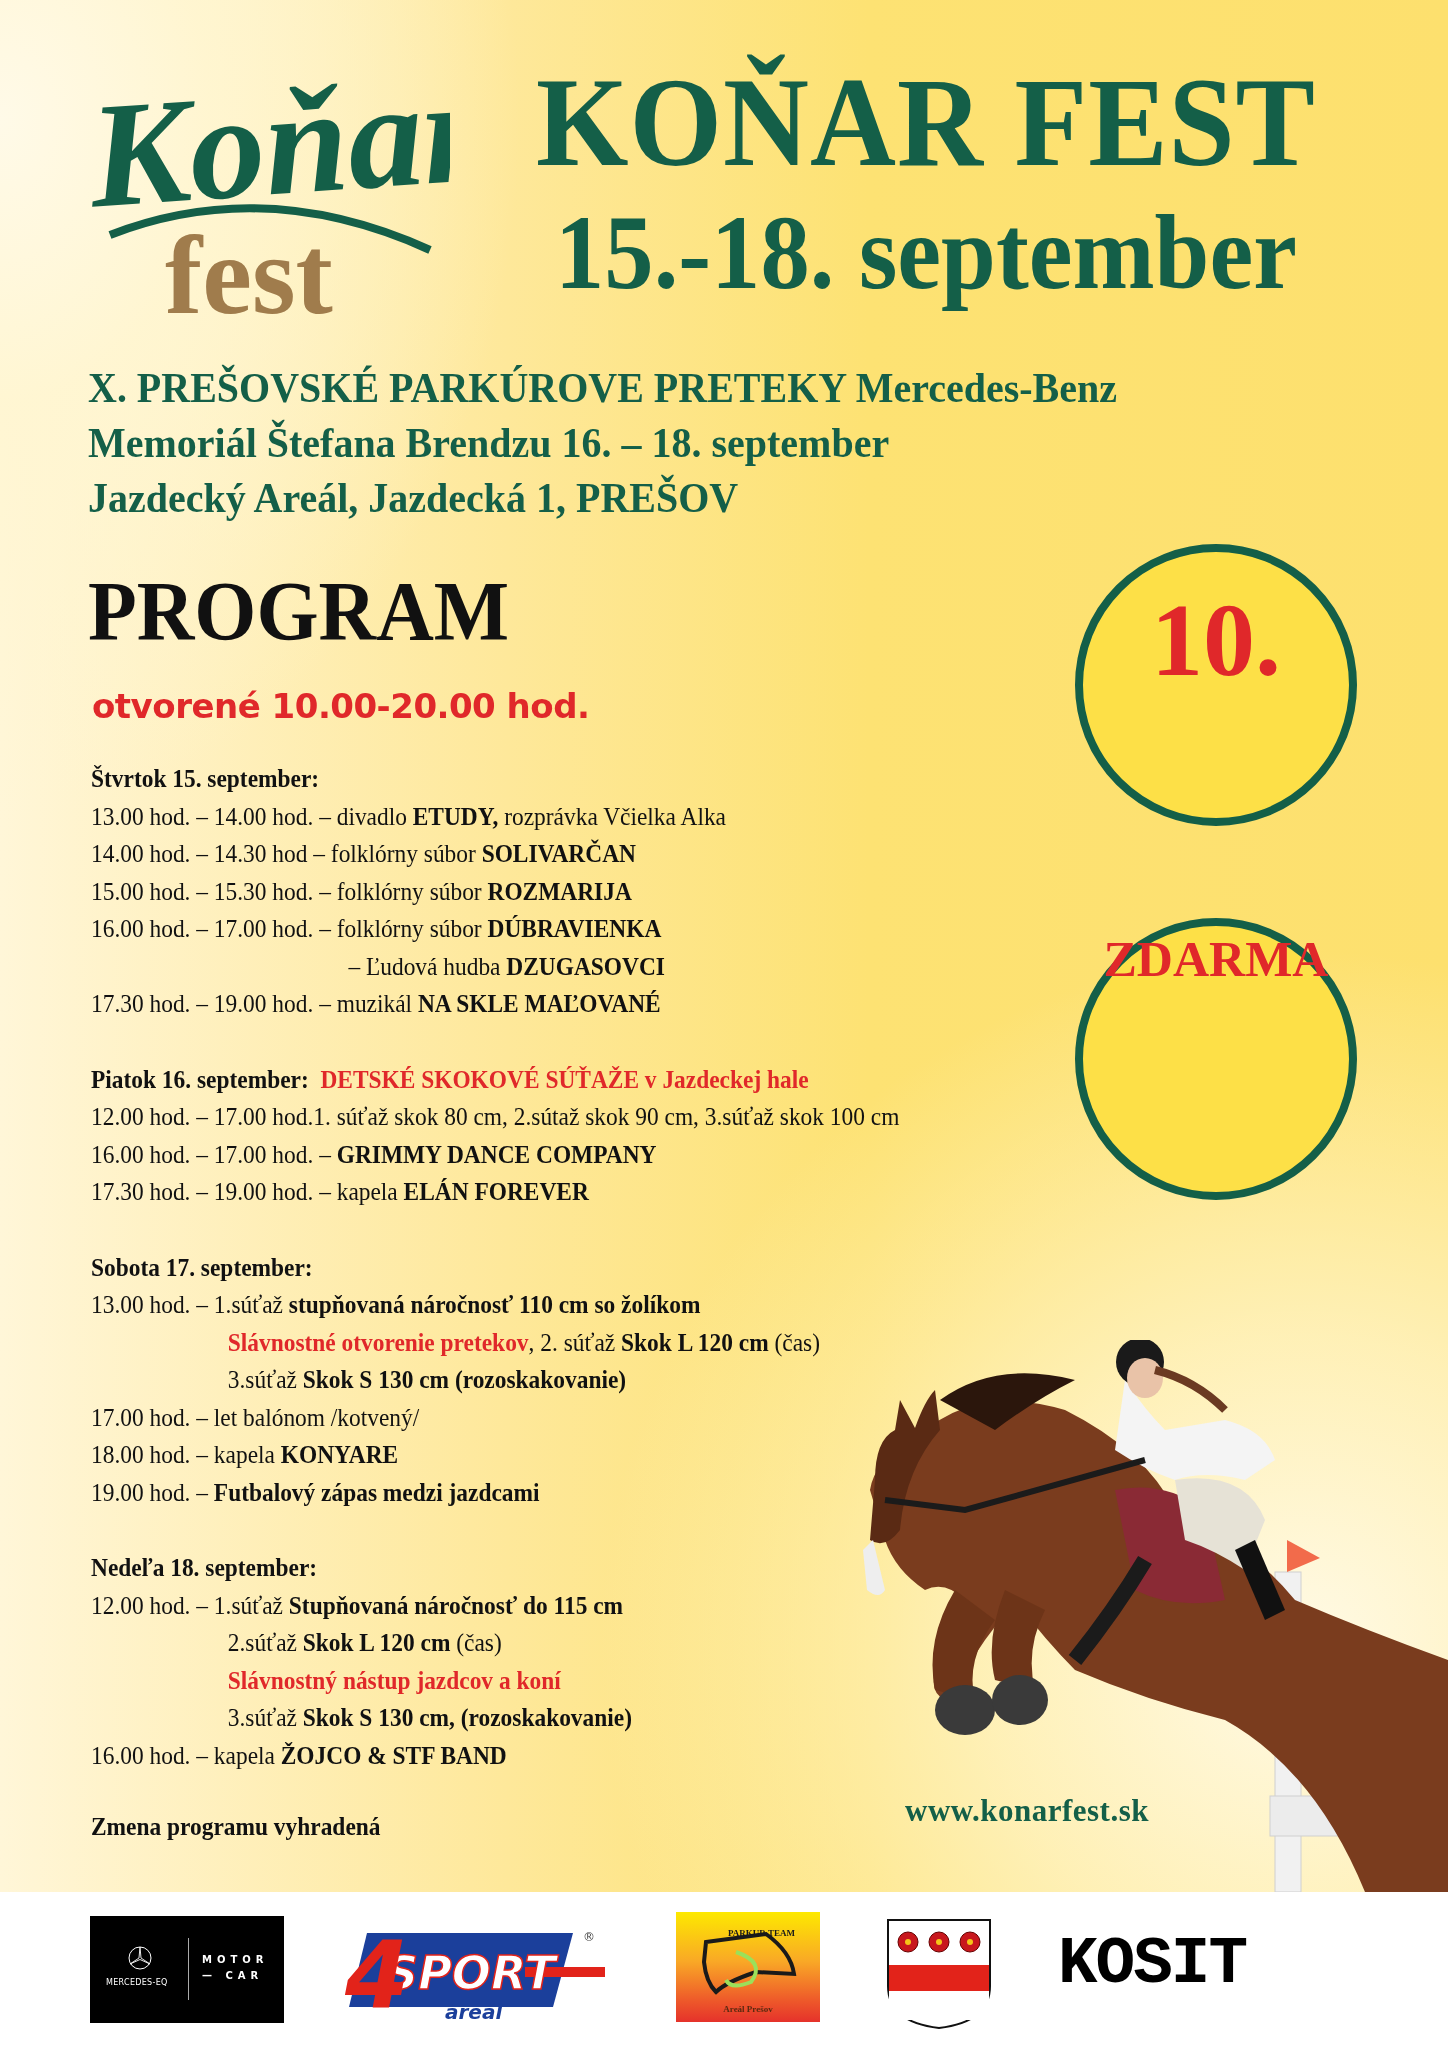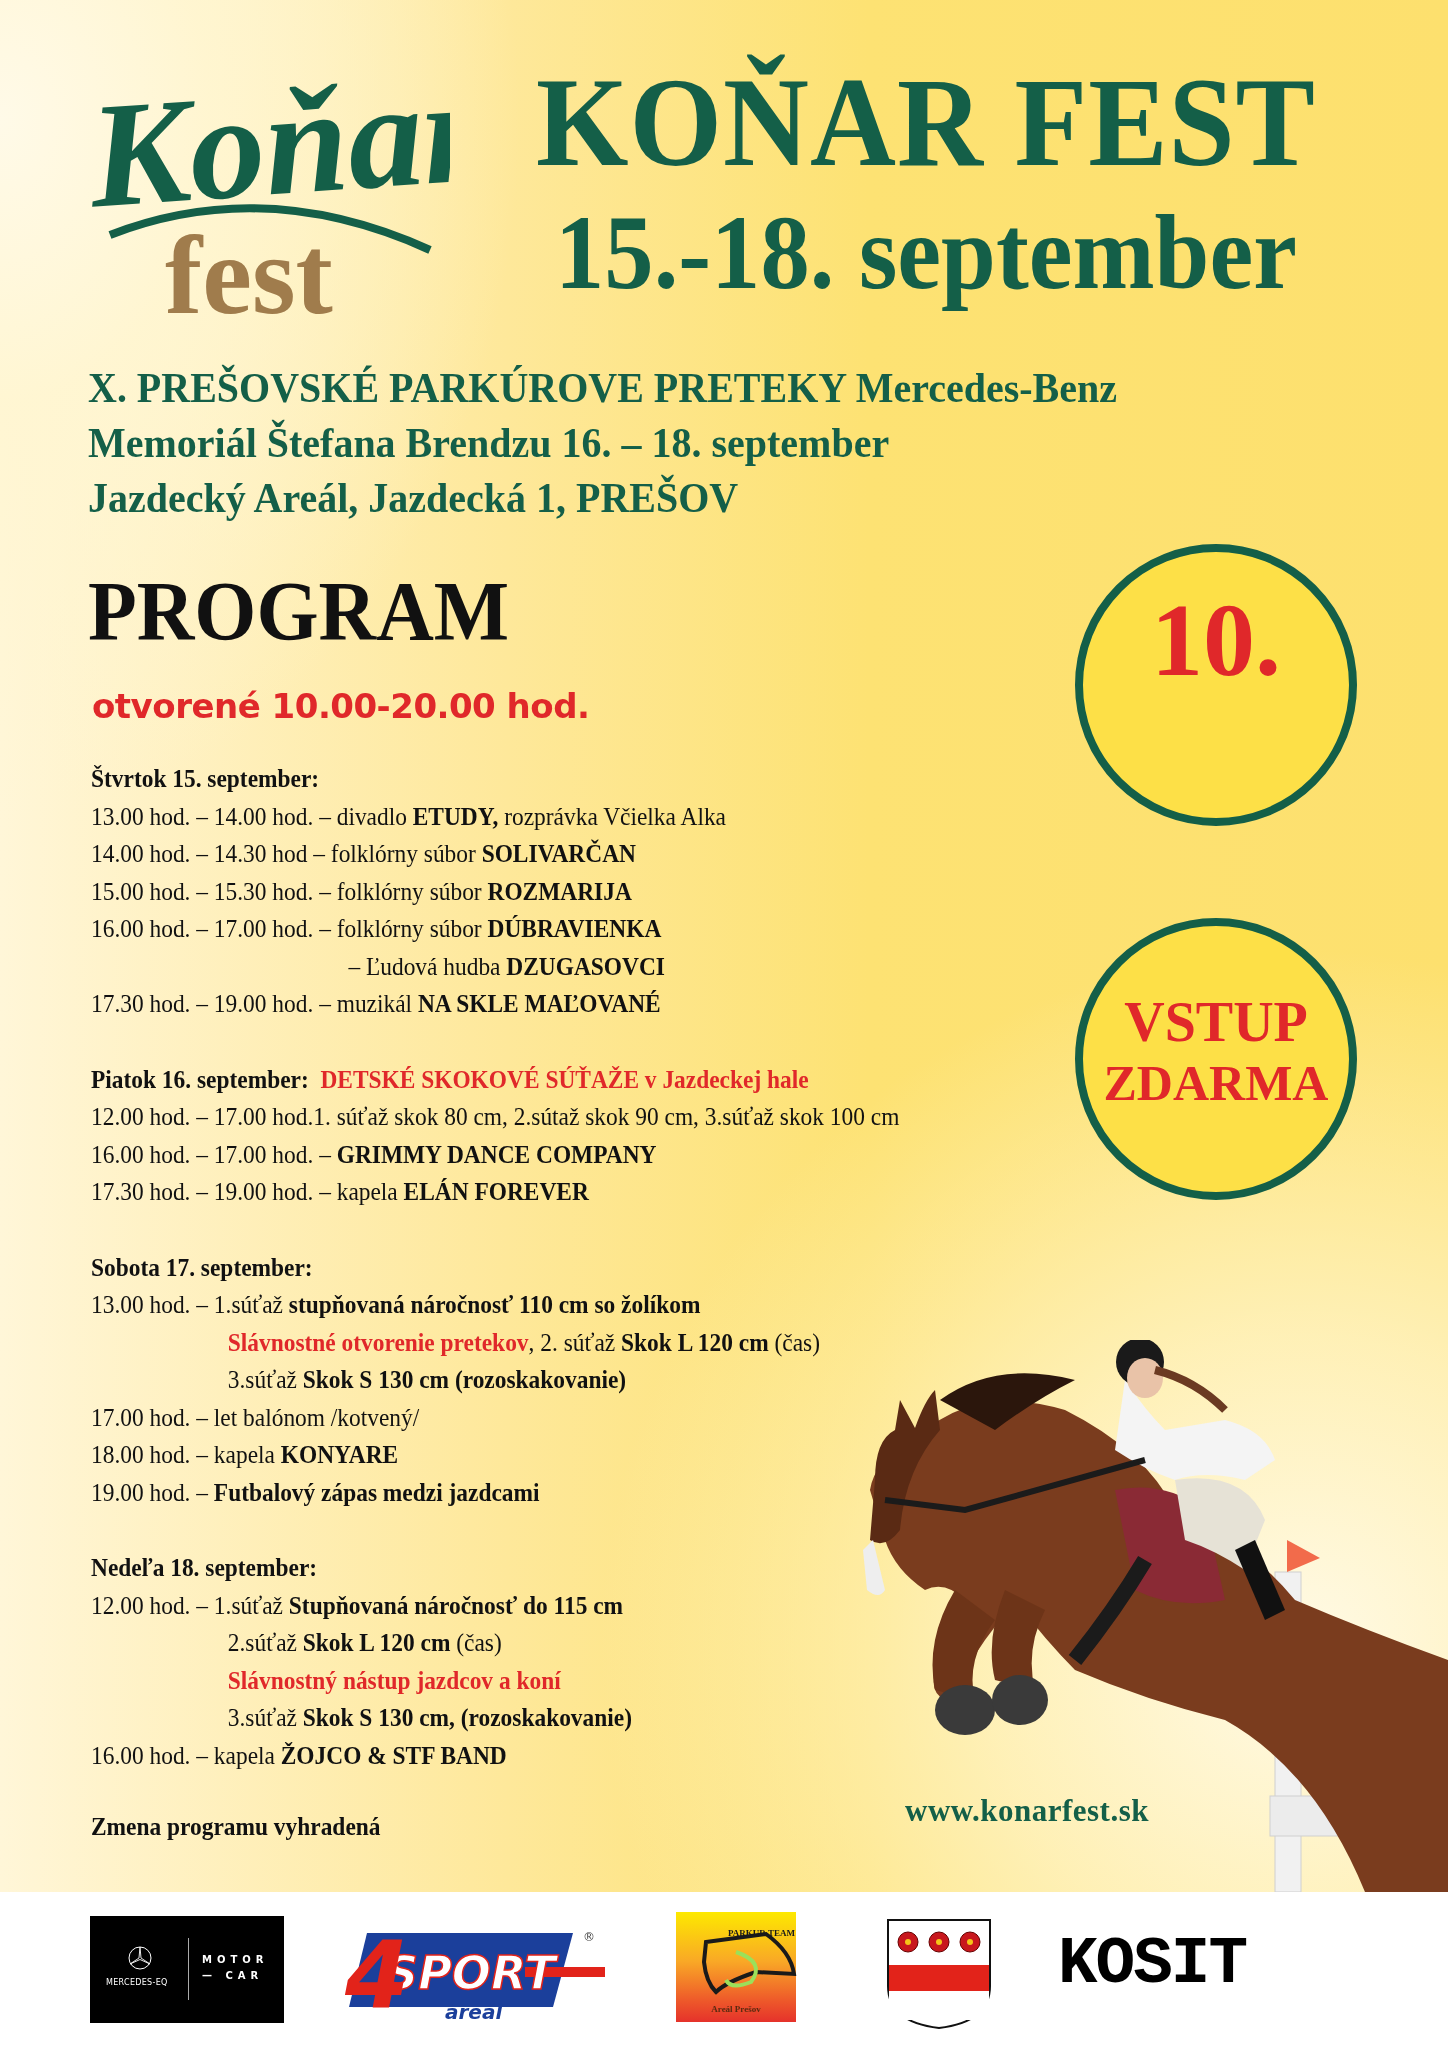--- a/index.html
+++ b/index.html
@@ -76,21 +76,21 @@
   .footer {
     position:absolute; left:0; top:1892px; width:1448px; height:156px; background:#fff;
   }
   .sponsor { position:absolute; }
   .sp-merc { left:90px; top:1916px; width:194px; height:107px; background:#000; color:#fff; }
   .sp-merc .star { position:absolute; left:38px; top:30px; width:24px; height:24px; }
   .sp-merc .eq { position:absolute; left:16px; top:62px; font-family:"DejaVu Sans",sans-serif; font-size:8px; letter-spacing:0.3px; }
   .sp-merc .div { position:absolute; left:98px; top:22px; width:1px; height:62px; background:#aaa; }
   .sp-merc .mc { position:absolute; left:112px; top:36px; font-family:"DejaVu Sans",sans-serif; font-size:10px; letter-spacing:5px; line-height:16px; font-weight:bold; }
   .sp-4sport { left:345px; top:1915px; width:260px; height:110px; }
-  .sp-team { left:676px; top:1912px; width:120px; height:110px;
+  .sp-team { left:676px; top:1912px; width:144px; height:110px;
     background:linear-gradient(180deg,#fde900 0%,#f9a826 45%,#ee5a2a 80%,#e5322b 100%); }
   .sp-team .cap { position:absolute; bottom:8px; width:100%; text-align:center; font-size:9px; color:#5a2a10; font-weight:bold; }
   .sp-crest { left:886px; top:1918px; width:106px; height:112px; }
   .sp-kosit { left:1058px; top:1936px; width:310px; height:80px; }
   .kosit-text { position:absolute; left:0; top:-4px; font-family:Liberation Mono, monospace; font-weight:bold; font-size:66px; letter-spacing:-2px; color:#000; line-height:1; }
 </style>
 </head>
 <body>
 
 <div class="poster"></div>
@@ -155,21 +155,20 @@
     <div class="row"><span>16.00 hod. – kapela </span><b>ŽOJCO &amp; STF BAND</b></div>
   </div>
 
   <div class="note">Zmena programu vyhradená</div>
 </div>
 
 <div class="badge badge-year">
   <div class="num">10.</div>
 </div>
 <div class="badge badge-free">
-  <div class="l1">VSTUP</div>
   <div class="l2">ZDARMA</div>
 </div>
 
 <div class="horse">
   <svg viewBox="0 0 603 552">
 
     <rect x="430" y="232" width="26" height="320" fill="#f1f1f1" stroke="#cfcfcf"></rect>
     <path d="M 456 300 Q 500 360 603 380 L 603 410 Q 495 390 456 330 Z" fill="#f4f4f4" stroke="#d4d4d4"></path>
     <rect x="425" y="456" width="178" height="40" fill="#ececec" stroke="#d0d0d0"></rect>
     <path d="M 442 200 L 475 218 L 442 232 Z" fill="#f26b4b"></path>

